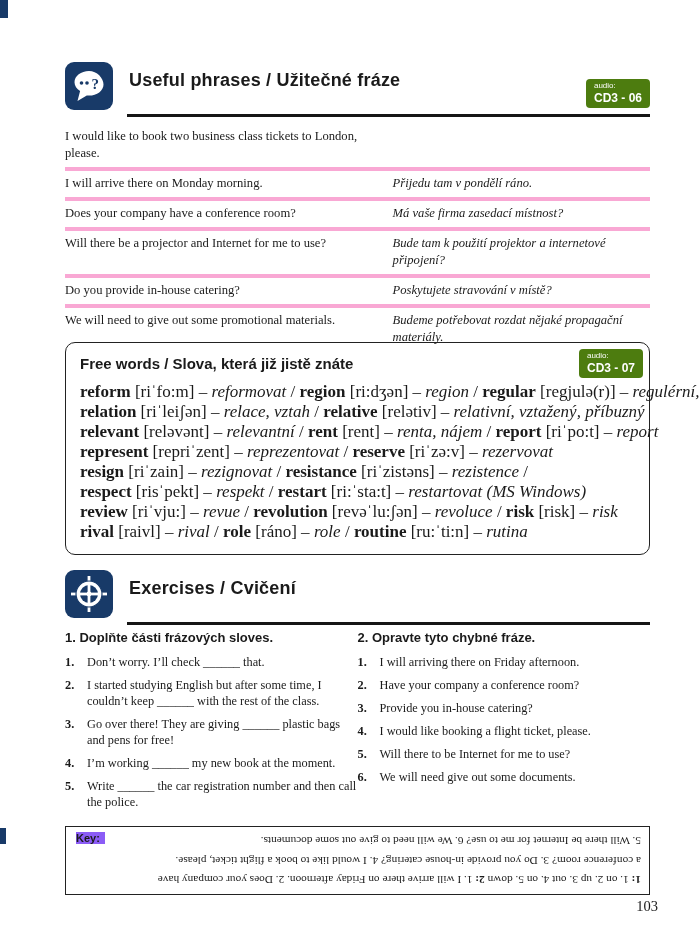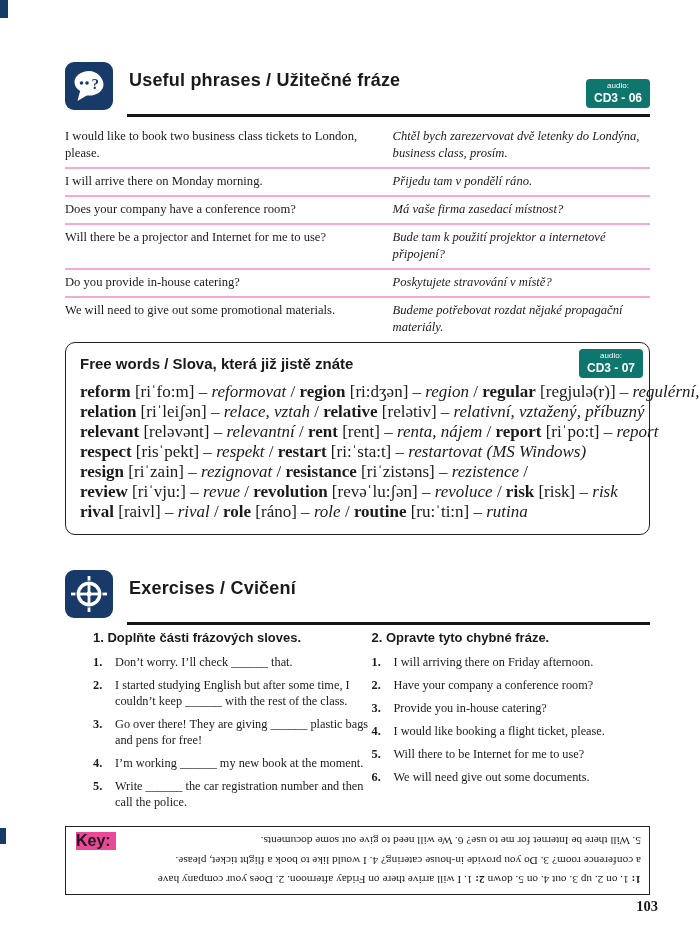--- a/index.html
+++ b/index.html
@@ -14,53 +14,53 @@
   #sec-free{top:342px;border:1.5px solid #222;border-radius:10px;box-sizing:border-box;
             padding:12px 30px 12px 14px;}
   #sec-ex{top:570px;}
 
   .sec-head{position:relative;height:52px;}
   .sec-icon{position:absolute;left:0;top:0;width:48px;height:48px;}
   .head-inner{margin-left:62px;height:100%;border-bottom:3px solid #151515;position:relative;}
   .sec-title{position:absolute;left:2px;bottom:23px;margin:0;
              font-family:"Liberation Sans",sans-serif;font-weight:bold;font-size:18px;letter-spacing:.2px;}
 
-  .audio-badge{position:absolute;right:0;bottom:6px;background:#0f766e;color:#fff;border-radius:4px;
-               padding:3px 8px 4px;text-align:center;font-family:"Liberation Sans",sans-serif;line-height:1;}
+  .audio-badge{position:absolute;right:0;bottom:6px;background:#4d7c0f;color:#fff;border-radius:4px;
+               padding:3px 8px 4px;text-align:left;font-family:"Liberation Sans",sans-serif;line-height:1;}
   .audio-badge .al{font-size:8px;margin-bottom:2px;}
   .audio-badge .cd{font-size:12px;font-weight:bold;}
   #sec-free .audio-badge{bottom:auto;top:6px;right:6px;}
 
   .phrase-table{margin-top:10px;}
   .phrase-row{display:flex;padding:4px 0 5px;}
-  .phrase-row + .phrase-row{border-top:2px solid #f9a8d4;}
+  .phrase-row + .phrase-row{border-top:4px solid #f9a8d4;}
   .p-en{width:56%;padding-right:16px;box-sizing:border-box;font-size:12.6px;line-height:17px;}
   .p-cz{width:44%;font-style:italic;font-size:12.6px;line-height:17px;}
 
   .fw-title{margin:0;font-family:"Liberation Sans",sans-serif;font-weight:bold;font-size:15px;}
   .fw-lines{margin-top:10px;}
   .fw-line{font-size:17px;line-height:20px;white-space:nowrap;}
   .sg-b{font-weight:bold;}
   .sg-i{font-style:italic;}
 
-  .ex-cols{display:flex;margin-top:8px;margin-left:28px;}
+  .ex-cols{display:flex;margin-top:8px;}
   .ex-col{flex:1;min-width:0;}
   .ex-heading{font-family:"Liberation Sans",sans-serif;font-weight:bold;font-size:13px;margin-bottom:10px;}
   .ex-item{display:flex;margin-bottom:7px;font-size:12.3px;line-height:1.3;}
   .ex-num{font-weight:bold;width:22px;flex-shrink:0;}
   .ex-text{flex:1;}
 
   #key-box{position:absolute;left:65px;width:585px;top:826px;height:69px;
            border:1.5px solid #222;box-sizing:border-box;}
   .key-lines{position:absolute;left:8px;right:8px;top:3px;}
   .key-line{white-space:nowrap;transform:rotate(180deg);font-size:11.3px;line-height:19.5px;}
-  .key-label{position:absolute;left:10px;top:5px;background:#ec4899;padding-right:5px;
-             font-family:"Liberation Sans",sans-serif;font-weight:bold;font-size:16px;}
-
-  .page-number{position:absolute;right:42px;top:898px;font-weight:bold;font-size:14.5px;}
+  .key-label{position:absolute;left:10px;top:5px;background:#8b5cf6;padding-right:5px;
+             font-family:"Liberation Sans",sans-serif;font-weight:bold;font-size:11px;}
+
+  .page-number{position:absolute;right:42px;top:898px;font-weight:normal;font-size:14.5px;}
 </style>
 </head>
 <body>
 
 <div class="page">
 
   <div class="corner-tab"></div>
   <div class="key-tab"></div>
 
   <section class="sec" id="sec-useful">
@@ -78,21 +78,20 @@
         <h2 class="sec-title">Useful phrases / Užitečné fráze</h2>
         <div class="audio-badge">
           <div class="al">audio:</div>
           <div class="cd">CD3 - 06</div>
         </div>
       </div>
     </div>
     <div class="phrase-table">
         <div class="phrase-row">
           <div class="p-en">I would like to book two business class tickets to London, please.</div>
-          <div class="p-cz">Chtěl bych zarezervovat dvě letenky do Londýna, business class, prosím.</div>
         </div>
         <div class="phrase-row">
           <div class="p-en">I will arrive there on Monday morning.</div>
           <div class="p-cz">Přijedu tam v pondělí ráno.</div>
         </div>
         <div class="phrase-row">
           <div class="p-en">Does your company have a conference room?</div>
           <div class="p-cz">Má vaše firma zasedací místnost?</div>
         </div>
         <div class="phrase-row">
@@ -113,22 +112,23 @@
   <section class="sec" id="sec-free">
     <h3 class="fw-title">Free words / Slova, která již jistě znáte</h3>
     <div class="audio-badge">
       <div class="al">audio:</div>
       <div class="cd">CD3 - 07</div>
     </div>
     <div class="fw-lines">
         <div class="fw-line"><span class="sg-b">reform</span><span class="sg-n"> [riˈfo:m] – </span><span class="sg-i">reformovat</span><span class="sg-n"> / </span><span class="sg-b">region</span><span class="sg-n"> [ri:dʒən] – </span><span class="sg-i">region</span><span class="sg-n"> / </span><span class="sg-b">regular</span><span class="sg-n"> [regjulə(r)] – </span><span class="sg-i">regulérní, pravidelný</span></div>
         <div class="fw-line"><span class="sg-b">relation</span><span class="sg-n"> [riˈleiʃən] – </span><span class="sg-i">relace, vztah</span><span class="sg-n"> / </span><span class="sg-b">relative</span><span class="sg-n"> [relətiv] – </span><span class="sg-i">relativní, vztažený, příbuzný</span></div>
         <div class="fw-line"><span class="sg-b">relevant</span><span class="sg-n"> [reləvənt] – </span><span class="sg-i">relevantní</span><span class="sg-n"> / </span><span class="sg-b">rent</span><span class="sg-n"> [rent] – </span><span class="sg-i">renta, nájem</span><span class="sg-n"> / </span><span class="sg-b">report</span><span class="sg-n"> [riˈpo:t] – </span><span class="sg-i">report</span></div>
+        <div class="fw-line"><span class="sg-b">represent</span><span class="sg-n"> [repriˈzent] – </span><span class="sg-i">reprezentovat</span><span class="sg-n"> / </span><span class="sg-b">reserve</span><span class="sg-n"> [riˈzə:v] – </span><span class="sg-i">rezervovat</span></div>
+        <div class="fw-line"><span class="sg-b">resign</span><span class="sg-n"> [riˈzain] – </span><span class="sg-i">rezignovat</span><span class="sg-n"> / </span><span class="sg-b">resistance</span><span class="sg-n"> [riˈzistəns] – </span><span class="sg-i">rezistence</span><span class="sg-n"> /</span></div>
         <div class="fw-line"><span class="sg-b">respect</span><span class="sg-n"> [risˈpekt] – </span><span class="sg-i">respekt</span><span class="sg-n"> / </span><span class="sg-b">restart</span><span class="sg-n"> [ri:ˈsta:t] – </span><span class="sg-i">restartovat (MS Windows)</span></div>
-        <div class="fw-line"><span class="sg-b">resign</span><span class="sg-n"> [riˈzain] – </span><span class="sg-i">rezignovat</span><span class="sg-n"> / </span><span class="sg-b">resistance</span><span class="sg-n"> [riˈzistəns] – </span><span class="sg-i">rezistence</span><span class="sg-n"> /</span></div>
         <div class="fw-line"><span class="sg-b">review</span><span class="sg-n"> [riˈvju:] – </span><span class="sg-i">revue</span><span class="sg-n"> / </span><span class="sg-b">revolution</span><span class="sg-n"> [revəˈlu:ʃən] – </span><span class="sg-i">revoluce</span><span class="sg-n"> / </span><span class="sg-b">risk</span><span class="sg-n"> [risk] – </span><span class="sg-i">risk</span></div>
         <div class="fw-line"><span class="sg-b">rival</span><span class="sg-n"> [raivl] – </span><span class="sg-i">rival</span><span class="sg-n"> / </span><span class="sg-b">role</span><span class="sg-n"> [ráno] – </span><span class="sg-i">role</span><span class="sg-n"> / </span><span class="sg-b">routine</span><span class="sg-n"> [ru:ˈti:n] – </span><span class="sg-i">rutina</span></div>
       </div>
   </section>
 
   <section class="sec" id="sec-ex">
     <div class="sec-head">
       <div class="sec-icon">
         <svg width="48" height="48" viewBox="0 0 48 48">
           <rect width="48" height="48" rx="9" fill="#183a68"></rect>

